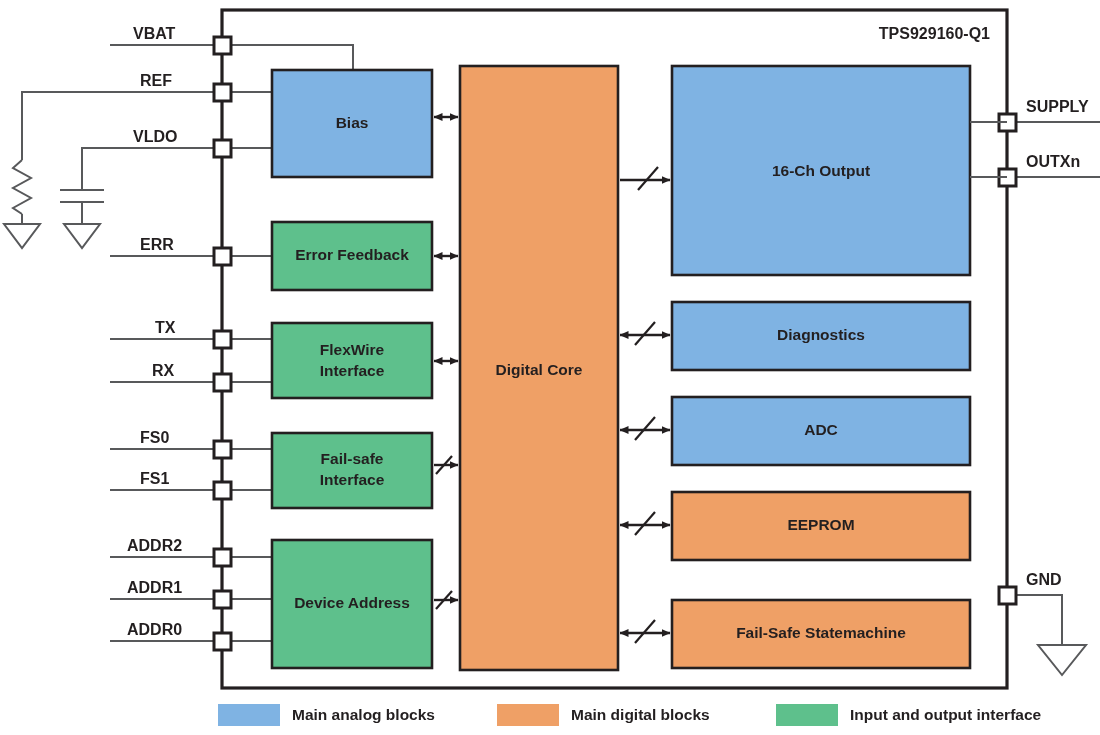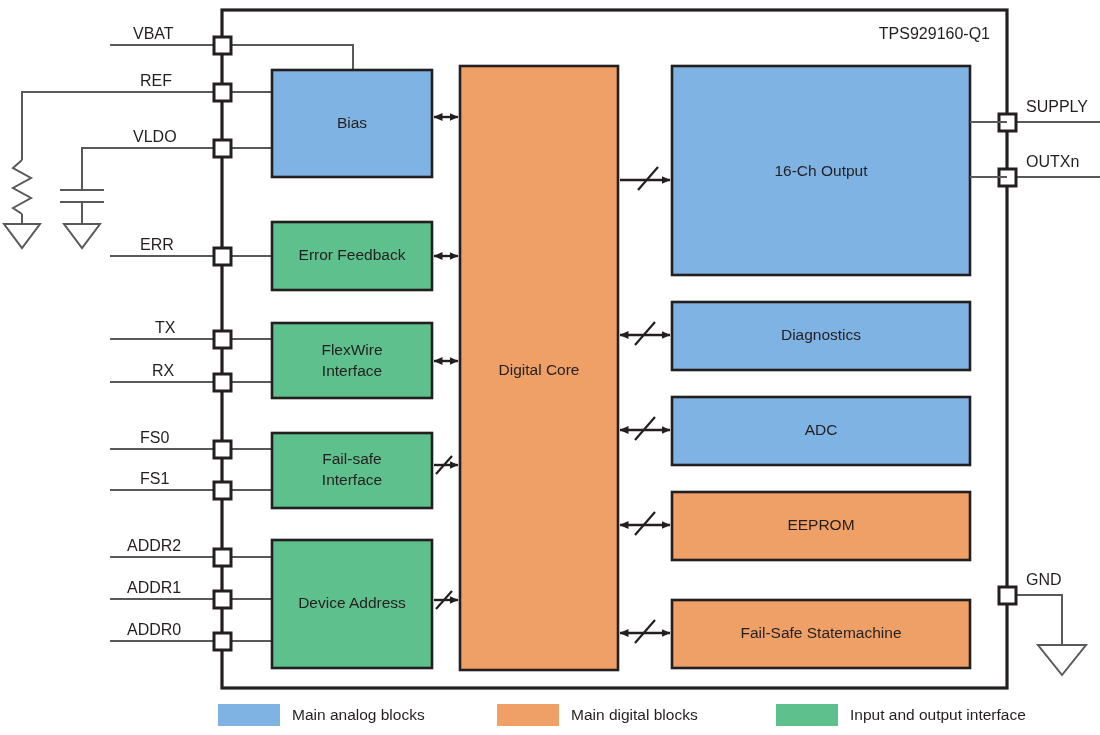--- a/index.html
+++ b/index.html
@@ -10,20 +10,21 @@
   body {
     width: 1100px;
     height: 735px;
     font-family: "Liberation Sans", sans-serif;
     overflow: hidden;
   }
   #diagram-root {
     position: relative;
     width: 962px;
     height: 735px;
+    font-weight: bold;
   }
   svg.block-diagram {
     display: block;
     width: 1100px;
     height: 735px;
   }
   .wire {
     stroke: #58595b;
     stroke-width: 2;
     fill: none;

